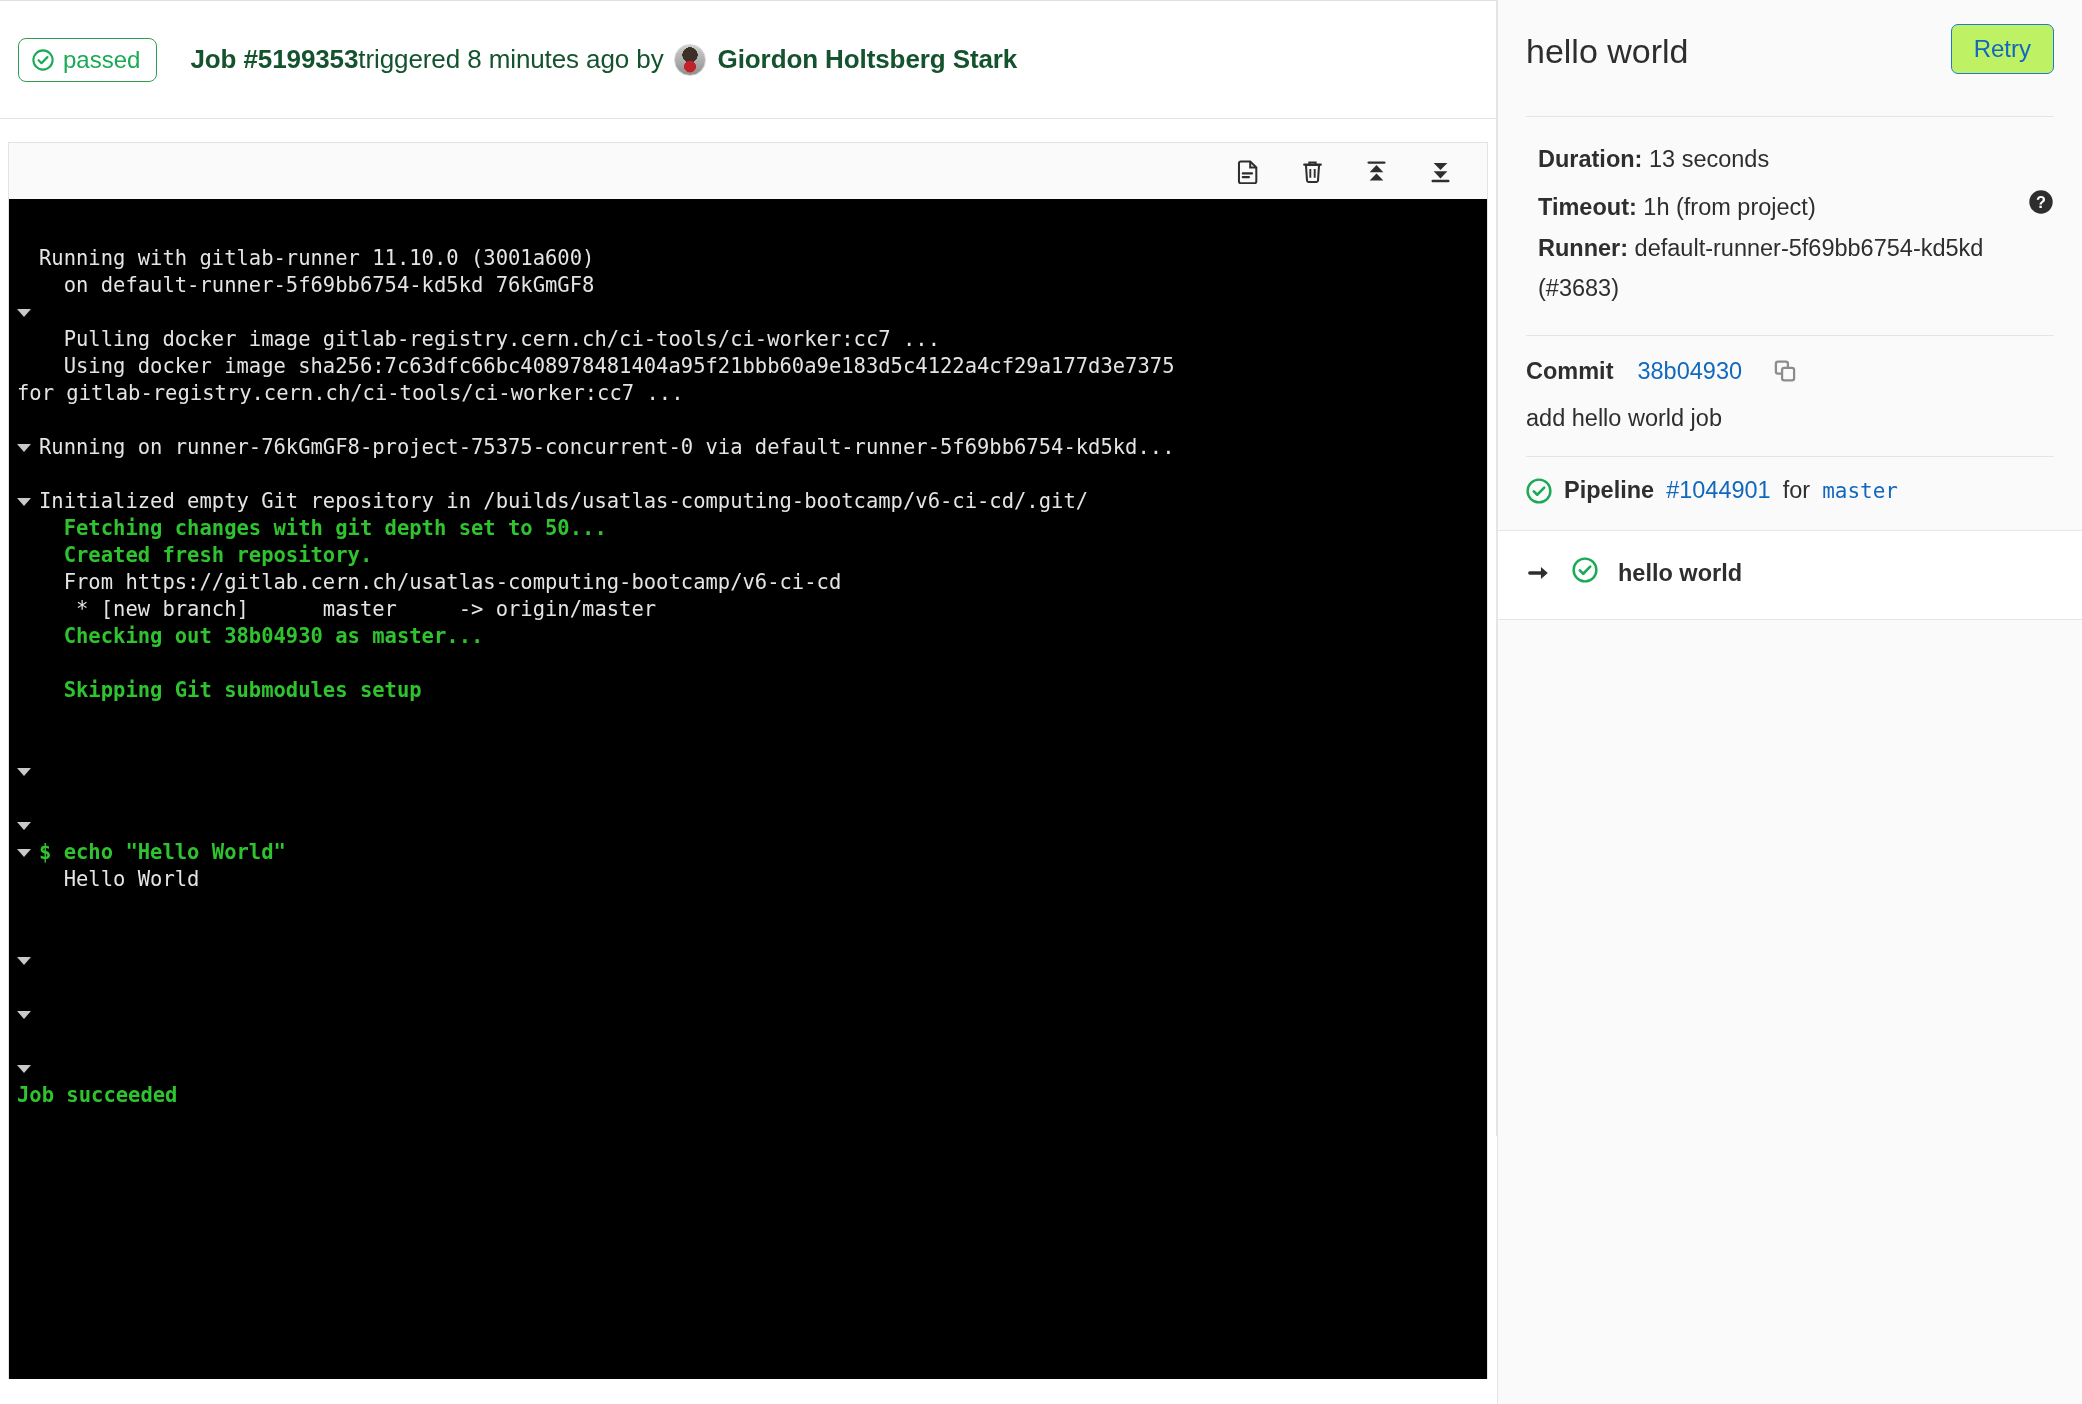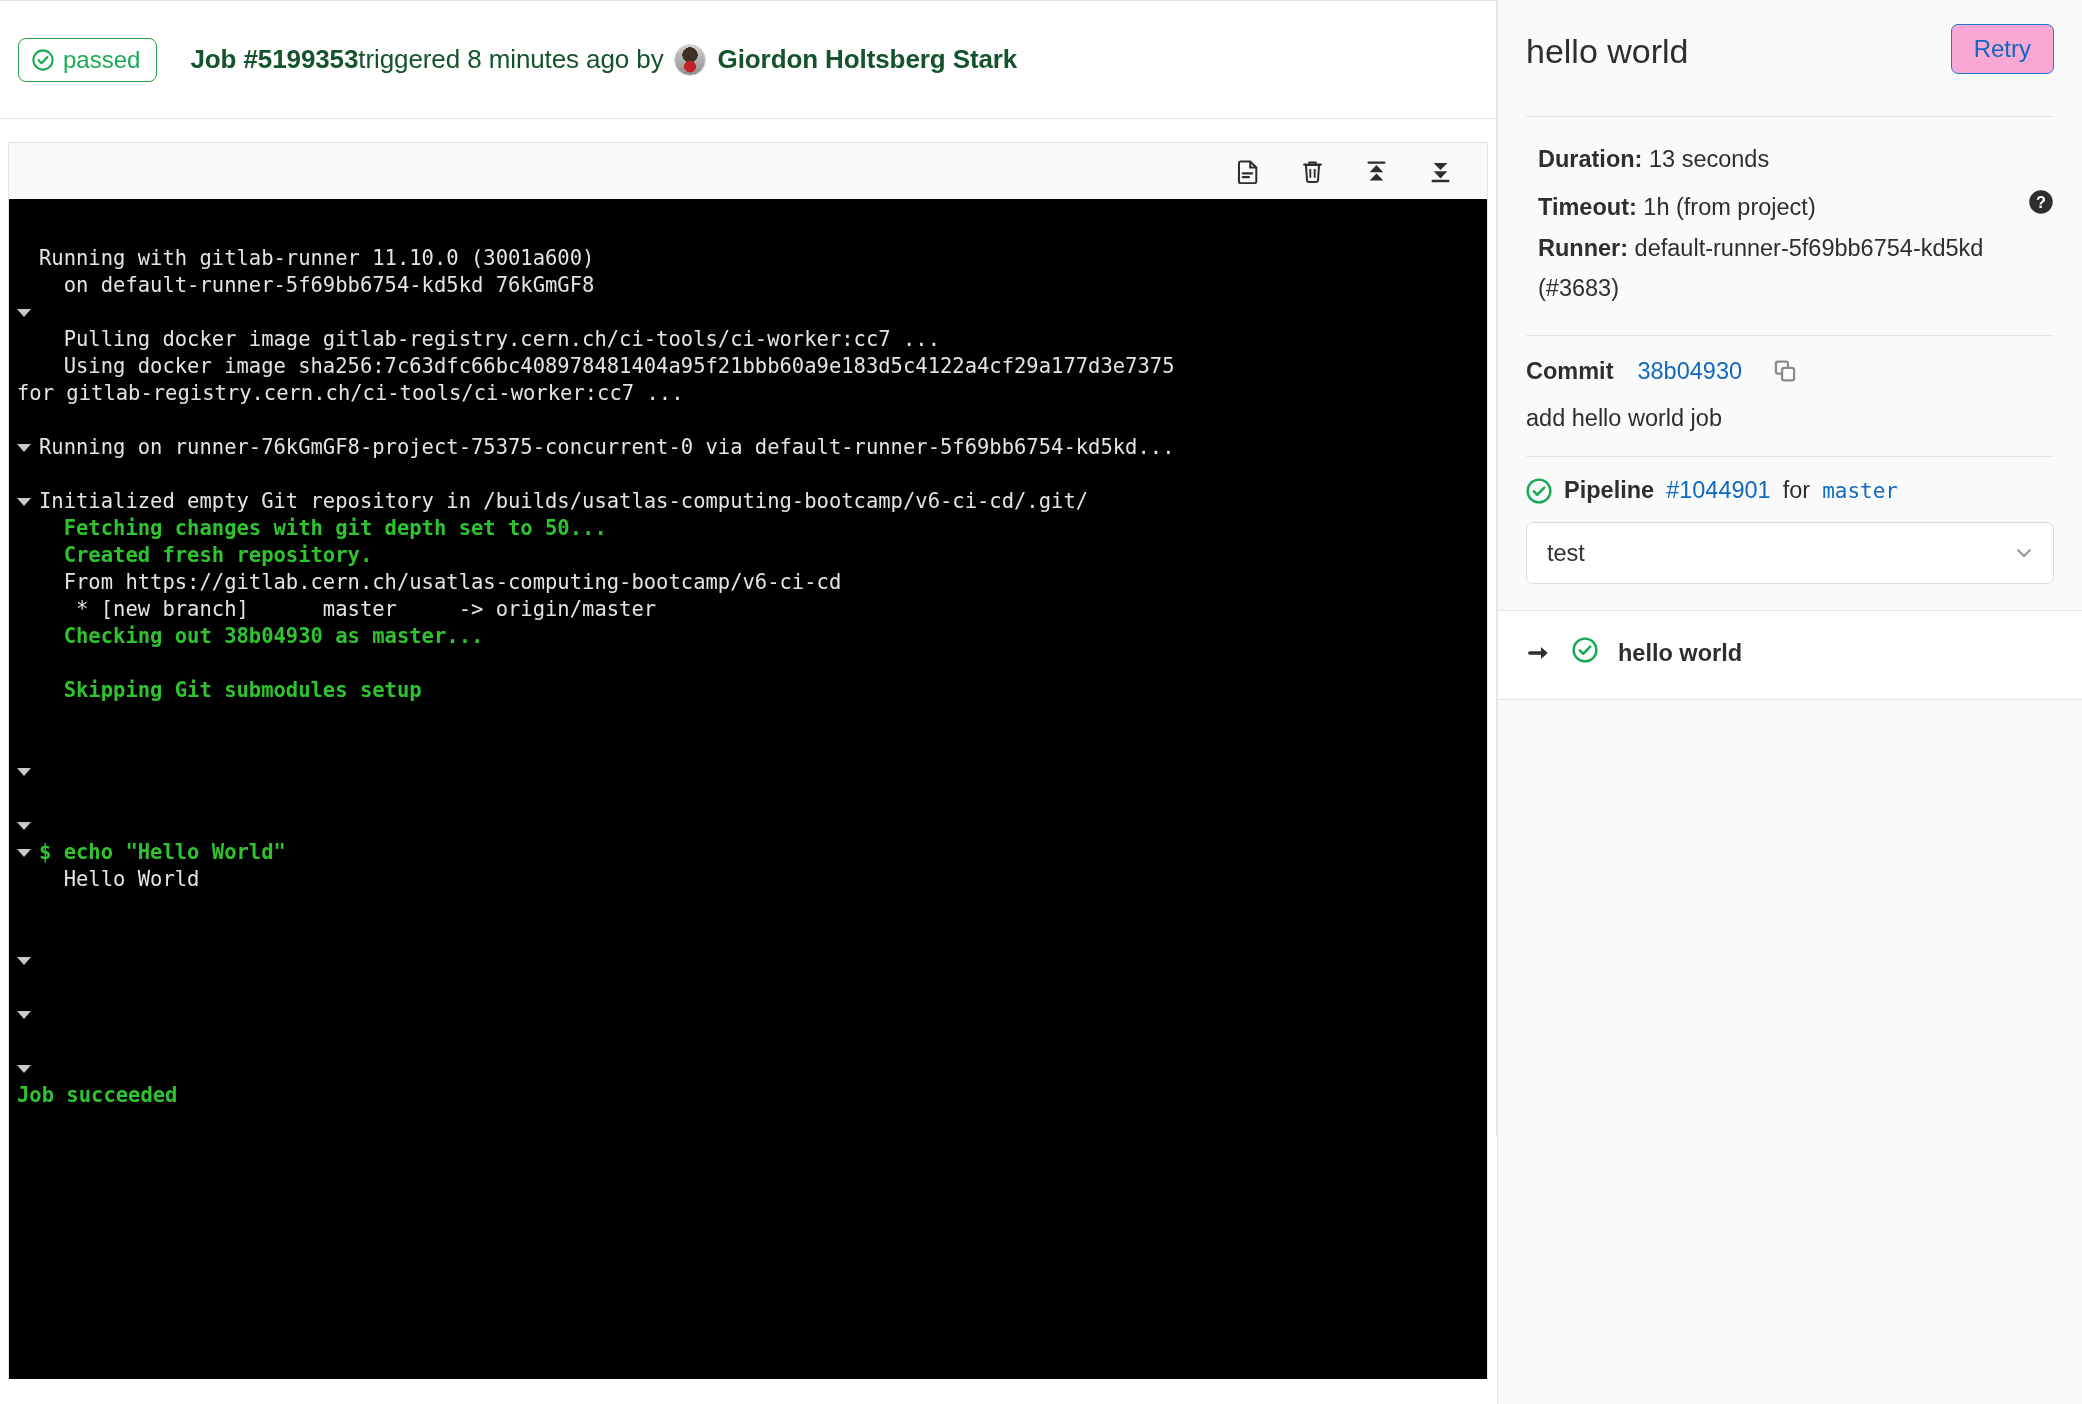--- a/index.html
+++ b/index.html
@@ -147,21 +147,21 @@
   .sb-title {
     font-size: 34px;
     color: #2e2e2e;
     font-weight: 400;
     line-height: 1.25;
     padding-top: 6px;
   }
   .retry-btn {
     border: 1px solid #1f78d1;
     color: #1068bf;
-    background: #f9a8d4;
+    background: #bef264;
     border-radius: 7px;
     font-size: 24px;
     padding: 11px 22px;
     cursor: pointer;
     font-family: "Liberation Sans", sans-serif;
     line-height: 1.1;
   }
   .sb-divider {
     height: 1px;
     background: #e5e5e5;
@@ -403,28 +403,20 @@
             <circle cx="8" cy="8" r="7" fill="none" stroke="#1aaa55" stroke-width="1.5"></circle>
             <path d="M4.8 8.2 L6.9 10.3 L11.2 5.9" fill="none" stroke="#1aaa55" stroke-width="1.6" stroke-linecap="round" stroke-linejoin="round"></path>
           </svg>
         </span>
         <b>Pipeline</b>
         <span class="pl-link">#1044901</span>
         <span>for</span>
         <span class="pl-branch">master</span>
       </div>
 
-      <div class="stage-select">
-        <span>test</span>
-        <span class="chev">
-          <svg width="22" height="22" viewBox="0 0 16 16">
-            <path d="M3.8 6 L8 10.2 L12.2 6" fill="none" stroke="#9a9a9a" stroke-width="1.6" stroke-linecap="round" stroke-linejoin="round"></path>
-          </svg>
-        </span>
-      </div>
     </div>
 
     <div class="jobs-block">
       <div class="job-item">
         <span class="arrow-right">
           <svg width="26" height="26" viewBox="0 0 16 16">
             <path d="M2.4 8h8.4" stroke="#2e2e2e" stroke-width="2.2" stroke-linecap="round"></path>
             <path d="M9.2 4.3 L13.4 8 L9.2 11.7 Z" fill="#2e2e2e"></path>
           </svg>
         </span>

